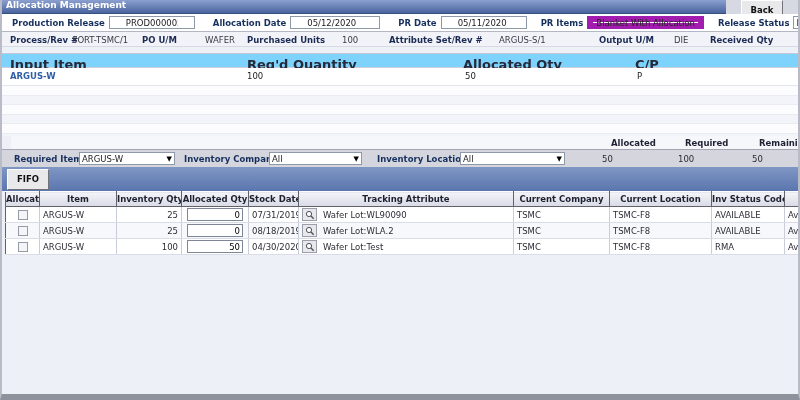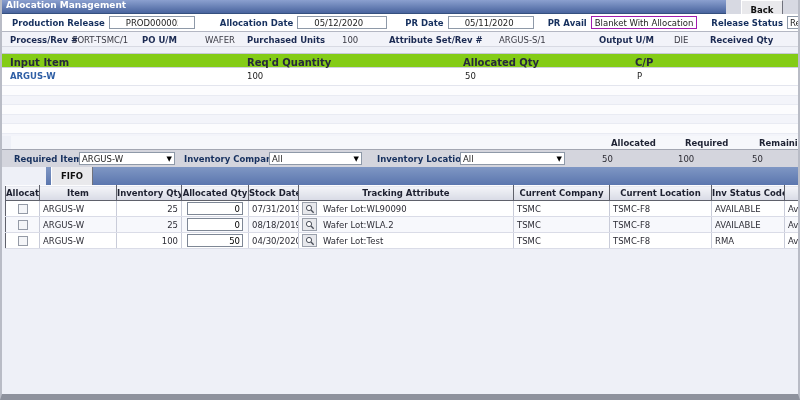--- a/index.html
+++ b/index.html
@@ -13,48 +13,48 @@
   }
   
   .titlebar { height: 14px; background: linear-gradient(#8ba0cf, #49649e); display: flex; align-items: flex-start; flex: 0 0 auto; border-bottom: 1px solid #35507f; }
   .titlebar-title { color: #fff; font-weight: bold; font-size: 9px; padding-left: 4px; flex: 1; display: flex; align-items: center; }
   .titlebar-right { width: 72px; background: #d7d9e2; display: flex; align-items: center; justify-content: center; }
   .btn { background: #e9e9ec; border: 1px solid; border-color: #ffffff #70727c #70727c #ffffff; font-weight: bold; font-size: 8.5px; color: #101010; padding: 4px 9px; line-height: 11px; font-family: inherit; cursor: pointer; white-space: nowrap; }
   
   .form-row { height: 17px; background: #fff; display: flex; align-items: center; font-size: 8.5px; padding-left: 10px; padding-right: 4px; gap: 4px; flex: 0 0 auto; }
   .lbl { font-weight: bold; color: #16305e; white-space: nowrap; text-align: center; }
   .tb { border: 1px solid #8e99a8; background: #fff; height: 13px; font-size: 8.5px; padding: 0 16px; font-family: inherit; color: #222; }
-  .robox { border: 1px solid #a21caf; background: #fff; height: 13px; display: inline-flex; align-items: center; padding: 0 3px; white-space: nowrap; }
+  .robox { border: 6px solid #a21caf; background: #fff; height: 13px; display: inline-flex; align-items: center; padding: 0 3px; white-space: nowrap; }
   .fake-select { border: 1px solid #8e99a8; background: #fff; height: 13px; display: inline-flex; align-items: center; justify-content: space-between; font-size: 8.5px; padding: 0 2px; cursor: default; }
   .fake-select .arrow { font-size: 7px; color: #000; margin-left: 3px; }
   
   .history-row { height: 16px; background: #fff; flex: 0 0 auto; padding-left: 113px; }
   
   .summary { height: 16px; background: #f2f3f9; border-top: 1px solid #b4b7c3; border-bottom: 1px solid #d8dae3; position: relative; font-size: 8.5px; flex: 0 0 auto; }
   .summary span { position: absolute; top: 3px; white-space: nowrap; }
   .summary .lbl { color: #1b2a52; }
   .summary .val { color: #3a3a44; }
   .gap { height: 6px; flex: 0 0 auto; }
   
-  .it-header { height: 15px; background: #84cc16; border-top: 1px solid #c6c9d5; border-bottom: 1px solid #ced1dc; position: relative; font-weight: bold; font-size: 10px; color: #26293a; flex: 0 0 auto; }
+  .it-header { height: 15px; background: #7dd3fc; border-top: 1px solid #c6c9d5; border-bottom: 1px solid #ced1dc; position: relative; font-weight: bold; font-size: 13px; color: #26293a; flex: 0 0 auto; }
   .it-header span, .it-row span { position: absolute; top: 3px; white-space: nowrap; }
   .it-row { height: 18px; background: #fff; border-bottom: 1px solid #e3e5ee; position: relative; font-size: 8.5px; flex: 0 0 auto; }
   .it-row .item-link { color: #2f5fa5; font-weight: bold; cursor: pointer; }
   .stripes { height: 50px; flex: 0 0 auto;
     background: repeating-linear-gradient(to bottom, #fcfcfe 0 9px, #e9ebf3 9px 10px, #f3f4fa 10px 18px, #e9ebf3 18px 19px); }
   
   .totals-header { height: 13px; background: #f6f7fb; position: relative; font-weight: bold; font-size: 8.5px; color: #1e2233; flex: 0 0 auto; margin-left: 9px; }
   .totals-header span { position: absolute; top: 2px; }
   
   .filters { height: 18px; background: #d4d5dd; border-top: 1px solid #a3a6b2; position: relative; font-size: 8.5px; flex: 0 0 auto; }
   .filters > * { position: absolute; top: 2px; }
   .filters .lbl { top: 4px; }
   .filters .tot-val { top: 4px; color: #2c2c34; }
   
-  .fifo-bar { height: 18px; background: linear-gradient(#7f97c4, #5b76ae); display: flex; align-items: center; padding-left: 5px; flex: 0 0 auto; margin-left: 44px; }
+  .fifo-bar { height: 24px; background: linear-gradient(#7f97c4, #5b76ae); display: flex; align-items: center; padding-left: 5px; flex: 0 0 auto; }
   
   .alloc-wrap { flex: 0 0 auto; overflow: hidden; width: 796px; }
   table.alloc { border-collapse: collapse; table-layout: fixed; width: 839px; margin-left: 3px; background: #fff; border: 1px solid #5f616b; }
   table.alloc th { background: linear-gradient(#f4f5f9, #d8dae5); border-right: 1px solid #5f616b; border-bottom: 1px solid #5f616b; border-top: 1px solid #fcfcfe; font-size: 8.5px; font-weight: bold; color: #1d2030; height: 15px; text-align: center; overflow: hidden; white-space: nowrap; }
   table.alloc td { font-size: 8.5px; color: #2d2d36; height: 16px; border-right: 1px solid #c9ccd9; border-bottom: 1px solid #dadce7; overflow: hidden; white-space: nowrap; padding: 0 3px; }
   table.alloc tr.alt td { background: #f7f8fc; }
   td.c-allocate { text-align: center; }
   td.c-item { padding-left: 10px; }
   td.c-qty { text-align: right; padding-right: 13px; }
   td.c-alq { text-align: center; }
@@ -74,25 +74,25 @@
   <div class="titlebar">
     <div class="titlebar-title">Allocation Management</div>
     <div class="titlebar-right">
       <button class="btn">Back</button>
     </div>
   </div>
 
   <div class="form-row">
     <span class="lbl">Production Release</span>
     <input class="tb" style="width: 86px;" value="PROD00000579">
-    <span class="lbl" style="margin-left:21px">Allocation Date</span>
+    <span class="lbl" style="margin-left:14px">Allocation Date</span>
     <input class="tb" style="width: 90px;" value="05/12/2020">
     <span class="lbl" style="margin-left:14px">PR Date</span>
     <input class="tb" style="width: 86px;" value="05/11/2020">
-    <span class="lbl" style="margin-left:10px">PR Avail</span>
+    <span class="lbl" style="margin-left:10px">PR Items</span>
     <span class="robox">Blanket With Allocation</span>
     <span class="lbl" style="margin-left:10px">Release Status</span>
     <span class="fake-select" style="width:76px">
         <span>Released</span>
       </span>
   </div>
 
 
   <div class="summary">
     <span class="lbl" style="left:8px">Process/Rev #</span>

